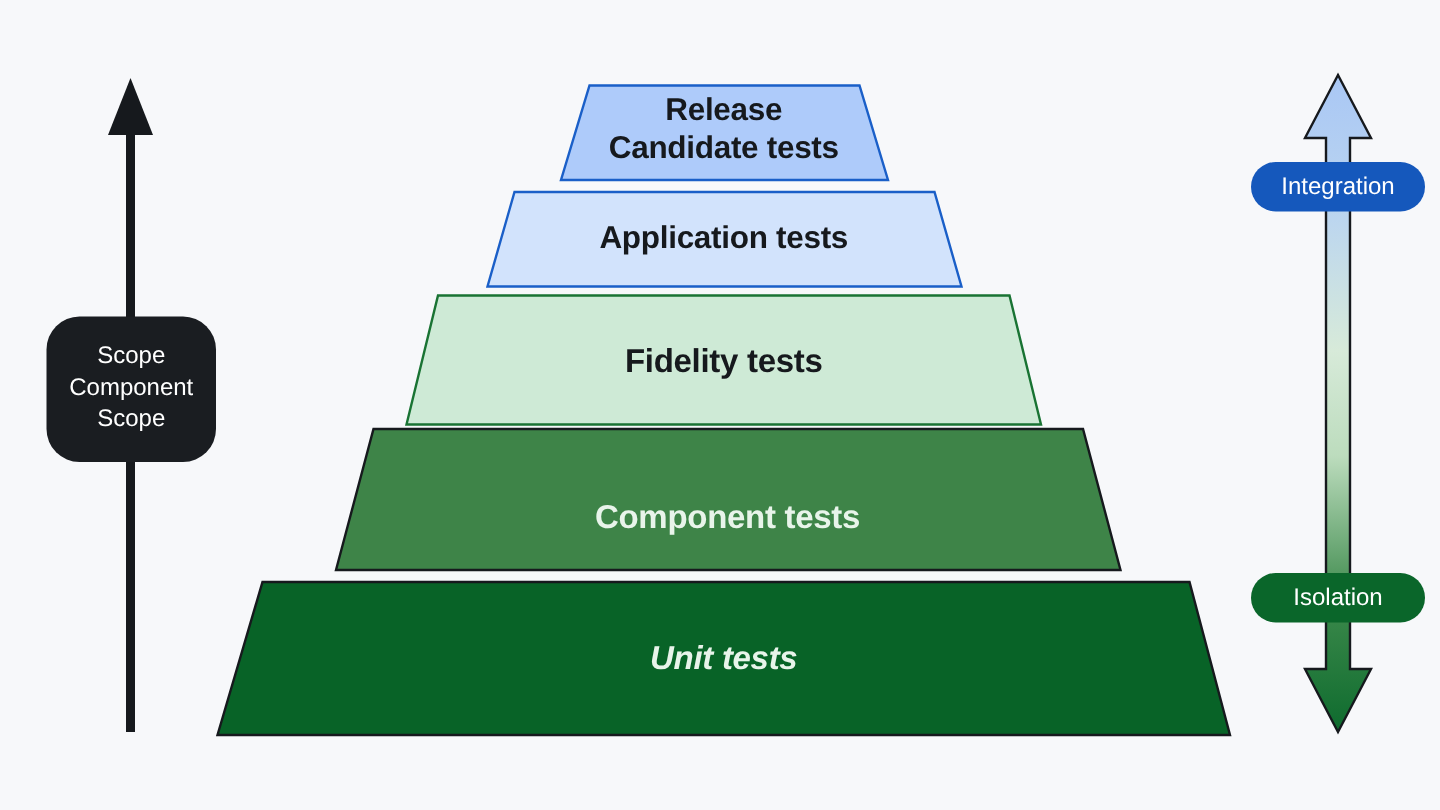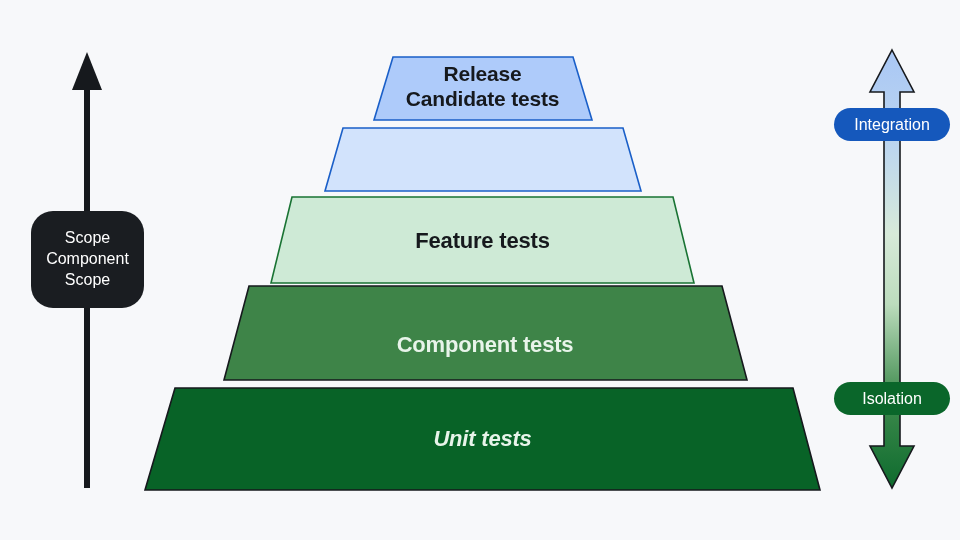--- a/index.html
+++ b/index.html
@@ -129,22 +129,23 @@
     </g>
 
     <g>
       <polygon points="892,50 914,92 900,92 900,446 914,446 892,488 870,446 884,446 884,92 870,92" fill="url(#rightAxisGrad)" stroke="#16191d" stroke-width="1.6" stroke-linejoin="miter"></polygon>
     </g>
   </svg>
 
   <div class="tier-label tier-dark" id="label-release">Release
 Candidate tests</div>
 
+  <div class="tier-label tier-dark" id="label-application">Application tests</div>
 
-  <div class="tier-label tier-dark" id="label-feature">Feature tests</div>
+  <div class="tier-label tier-dark" id="label-feature">Fidelity tests</div>
 
   <div class="tier-label tier-light" id="label-component">Component tests</div>
 
   <div class="tier-label tier-light" id="label-unit">Unit tests</div>
 
   <div id="scope-capsule">
     <div class="cap-line">Scope</div>
     <div class="cap-line">Component</div>
     <div class="cap-line">Scope</div>
   </div>

